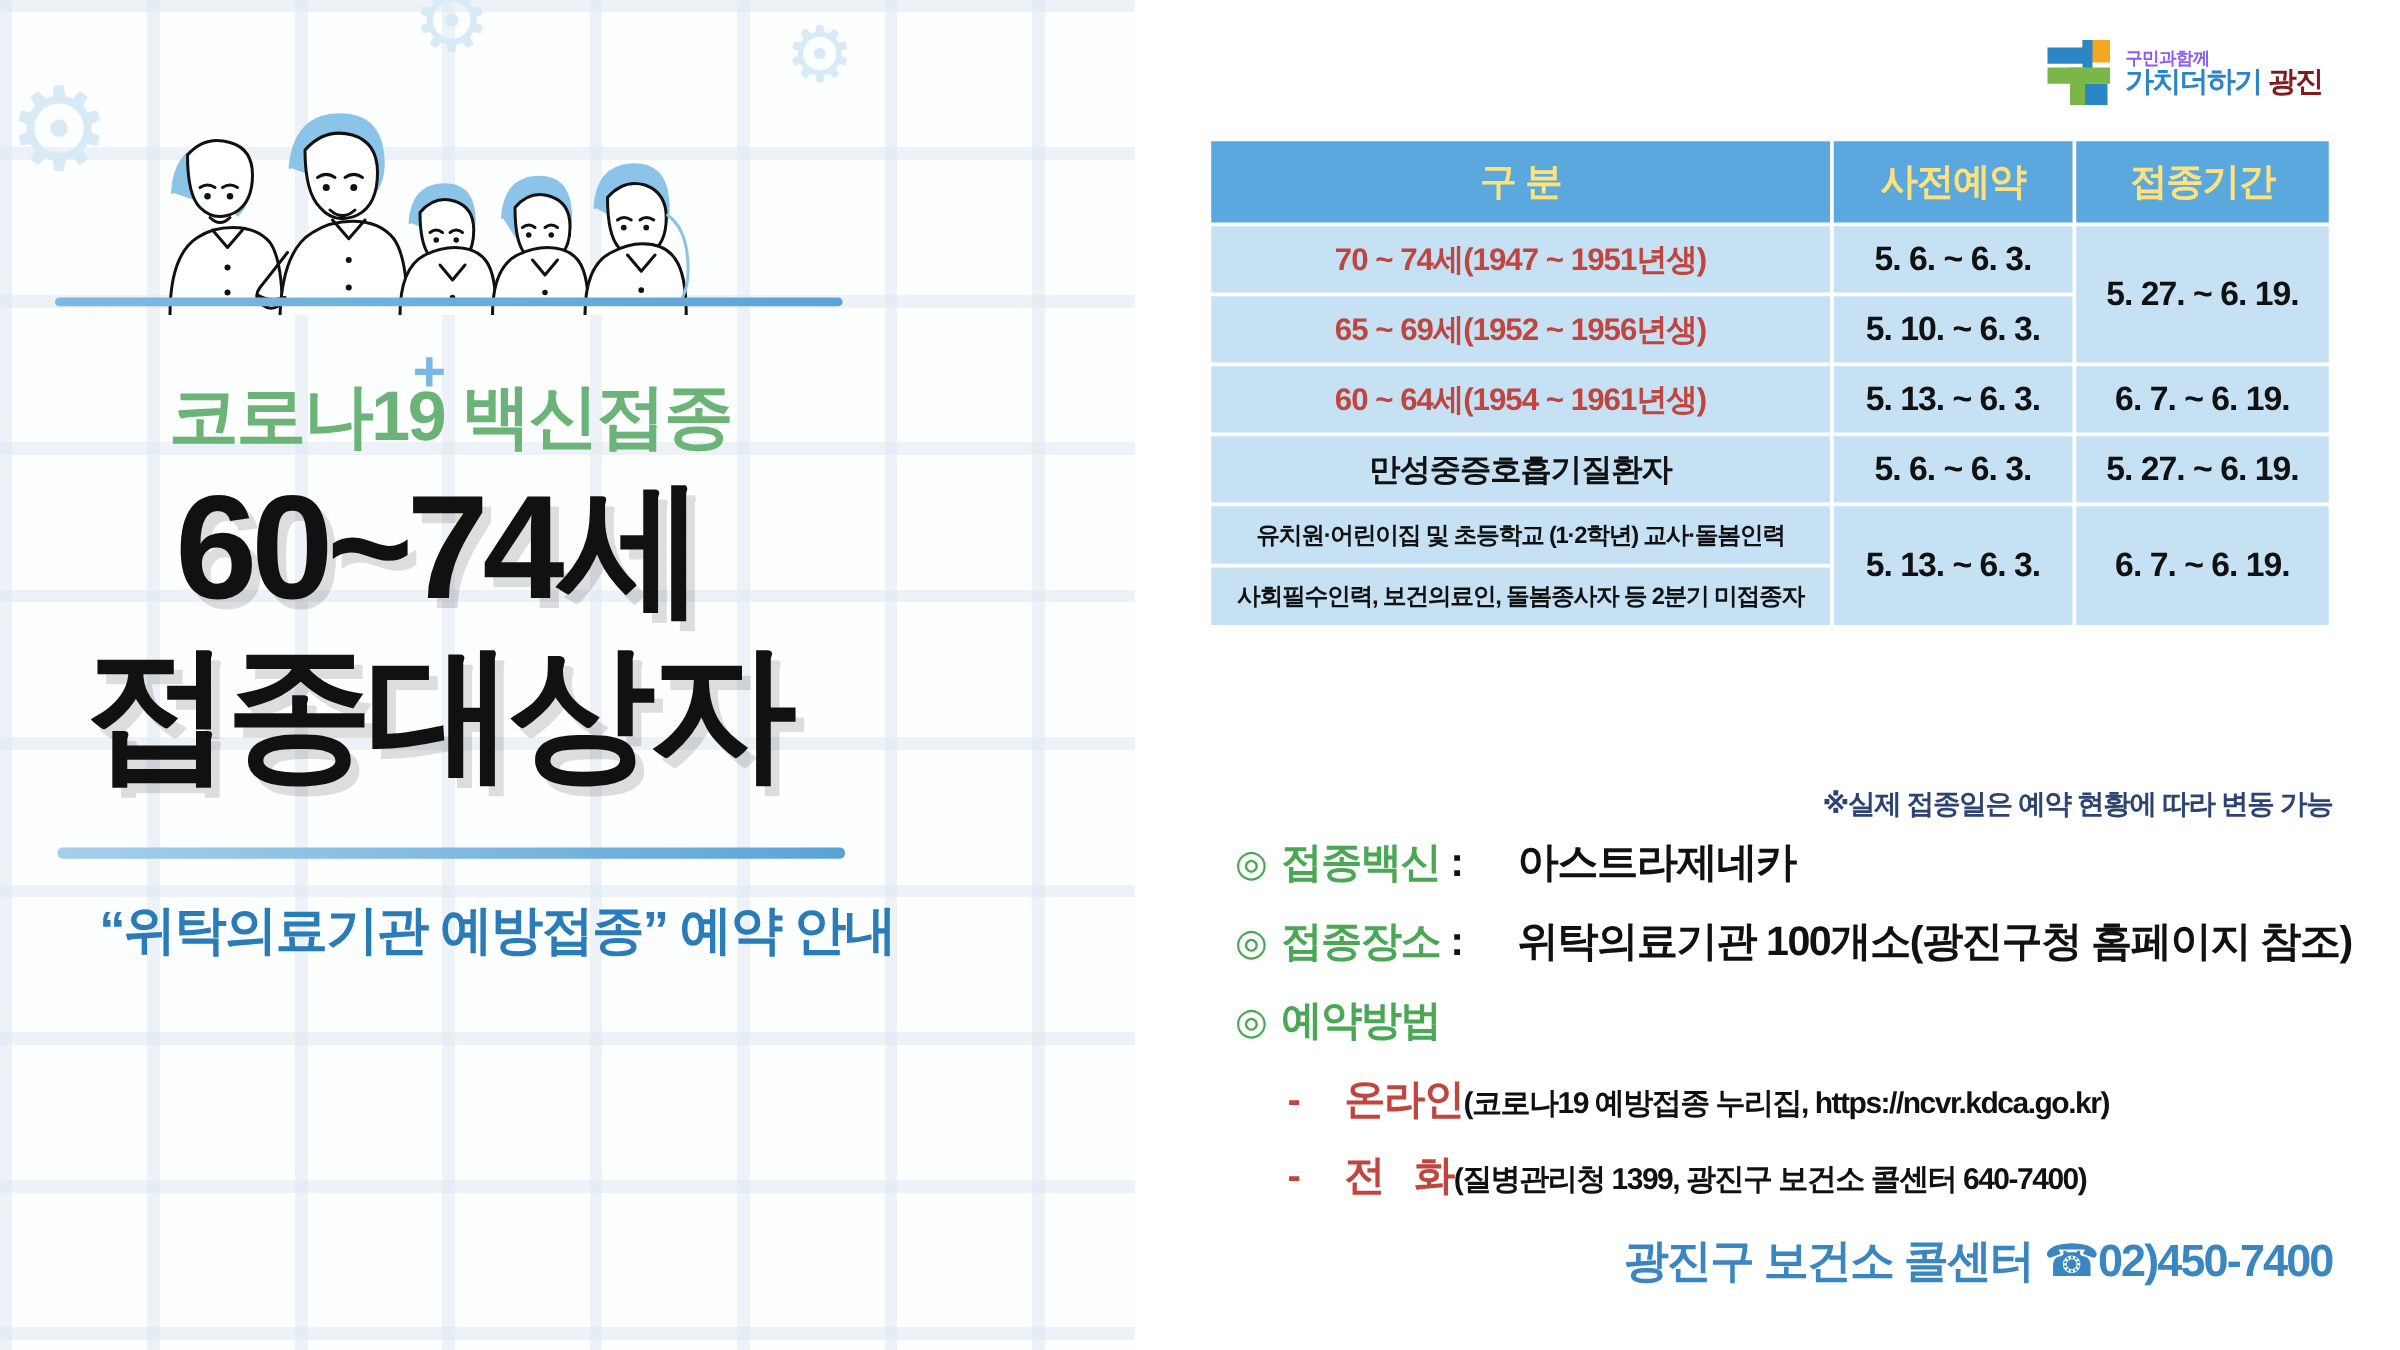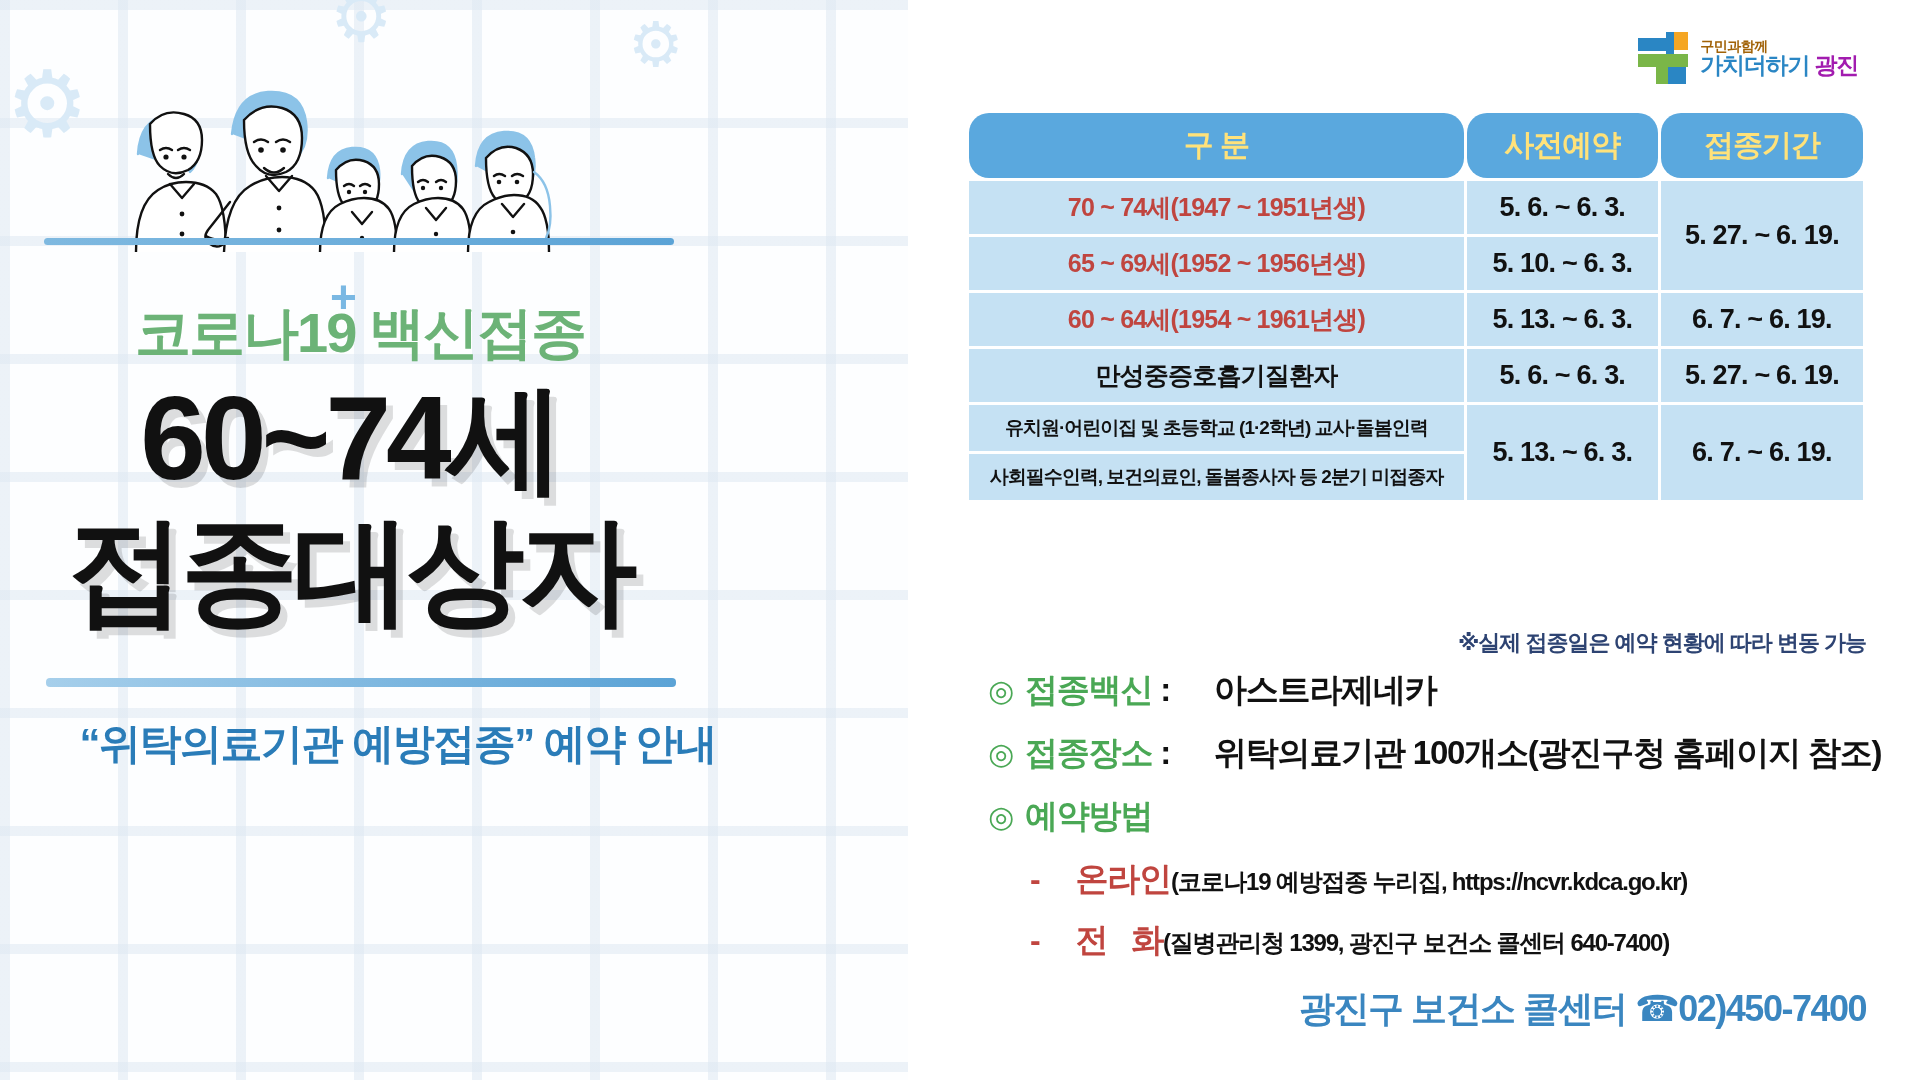--- a/index.html
+++ b/index.html
@@ -59,30 +59,30 @@
     position: absolute; left: 0; top: 716px; width: 716px;
     text-align: right; font-size: 42px; font-weight: bold;
     color: #2a7cb8; letter-spacing: -1.5px;
   }
 
   
   #right-panel { position: absolute; left: 908px; top: 0; width: 1012px; height: 1080px; background:#fff; }
 
   #logo { position: absolute; right: 62px; top: 30px; display: flex; align-items: center; gap: 10px; }
   #logo-text { display: flex; flex-direction: column; line-height: 1.05; }
-  #logo-sub { font-size: 14px; color: #a16207; font-weight: bold; letter-spacing: -.5px; }
+  #logo-sub { font-size: 14px; color: #8b5cf6; font-weight: bold; letter-spacing: -.5px; }
   #logo-main { font-size: 23px; font-weight: bold; color: #2a86c4; letter-spacing: -1.2px; }
-  #logo-main .dark { color: #a21caf; }
+  #logo-main .dark { color: #7f1d1d; }
 
   
   #table-wrap { position: absolute; left: 58px; top: 110px; width: 900px; }
   table { border-collapse: separate; border-spacing: 3px; width: 100%; }
   th {
     background: #5aa8de; color: #ffe27a; font-weight: bold;
-    font-size: 30px; letter-spacing: -1px; padding: 12px 6px; text-align: center; border-radius: 20px;
+    font-size: 30px; letter-spacing: -1px; padding: 12px 6px; text-align: center;
   }
   td {
     background: #c5e1f3; text-align: center; font-weight: bold;
     color: #111; padding: 10px 6px; letter-spacing: -.8px;
   }
   td.cat { font-size: 25px; }
   td.cat.red { color: #c0453f; }
   td.cat.small { font-size: 19px; letter-spacing: -1px; }
   td.date { font-size: 27px; white-space: nowrap; }
   col.c1 { width: 505px; } col.c2 { width: 192px; } col.c3 { width: 203px; }

